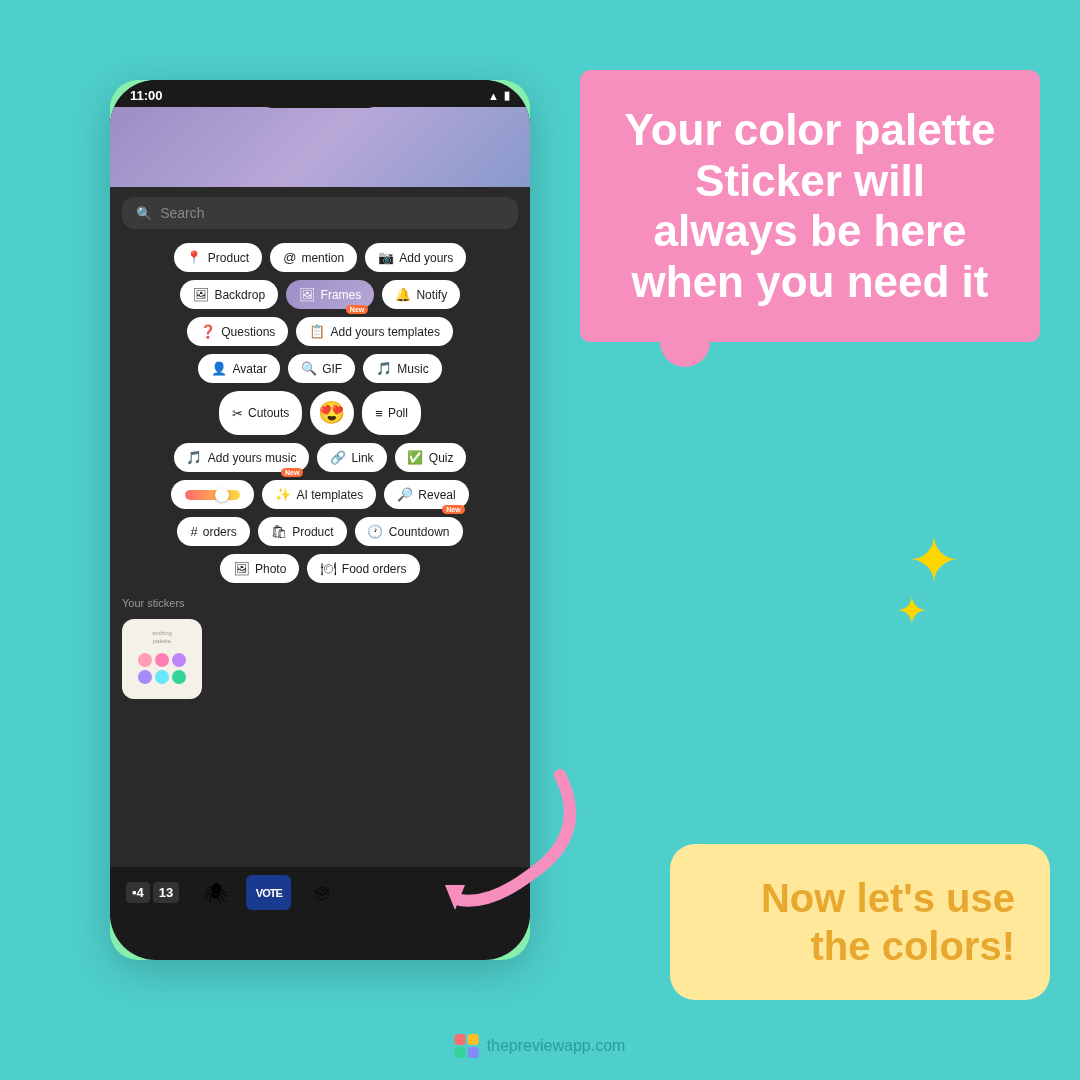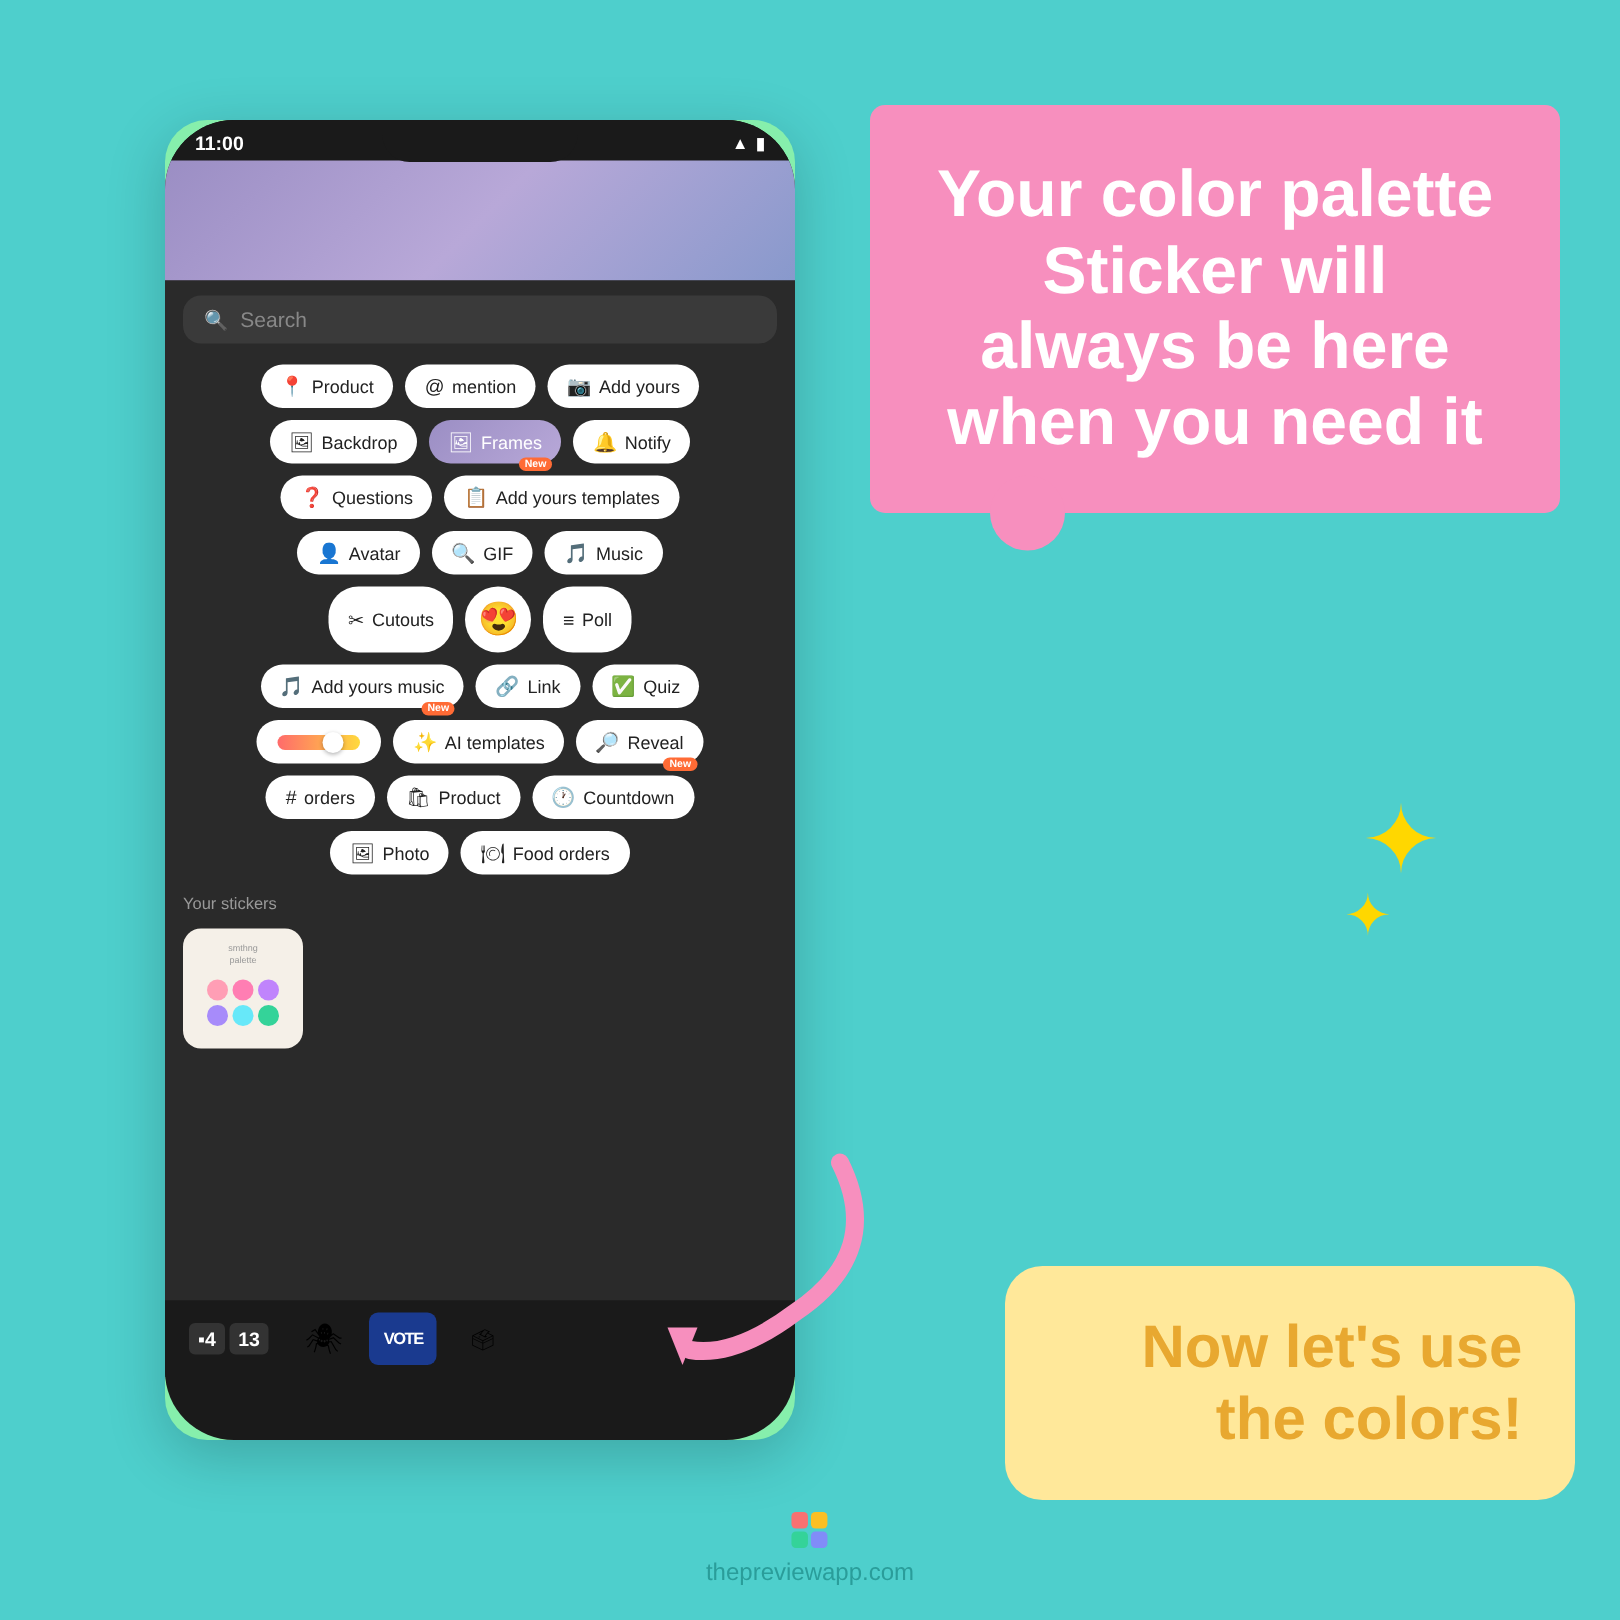--- a/index.html
+++ b/index.html
@@ -324,21 +324,20 @@
       position: absolute;
       bottom: 22px;
       left: 50%;
       transform: translateX(-50%);
       display: flex;
       align-items: center;
       gap: 8px;
       color: #2a9d9a;
       font-size: 16px;
       font-weight: 500;
-      flex-direction: column;
     }
     .attribution-icon {
       width: 24px;
       height: 24px;
       display: grid;
       grid-template-columns: 1fr 1fr;
       gap: 2px;
     }
     .attr-dot {
       border-radius: 3px;

